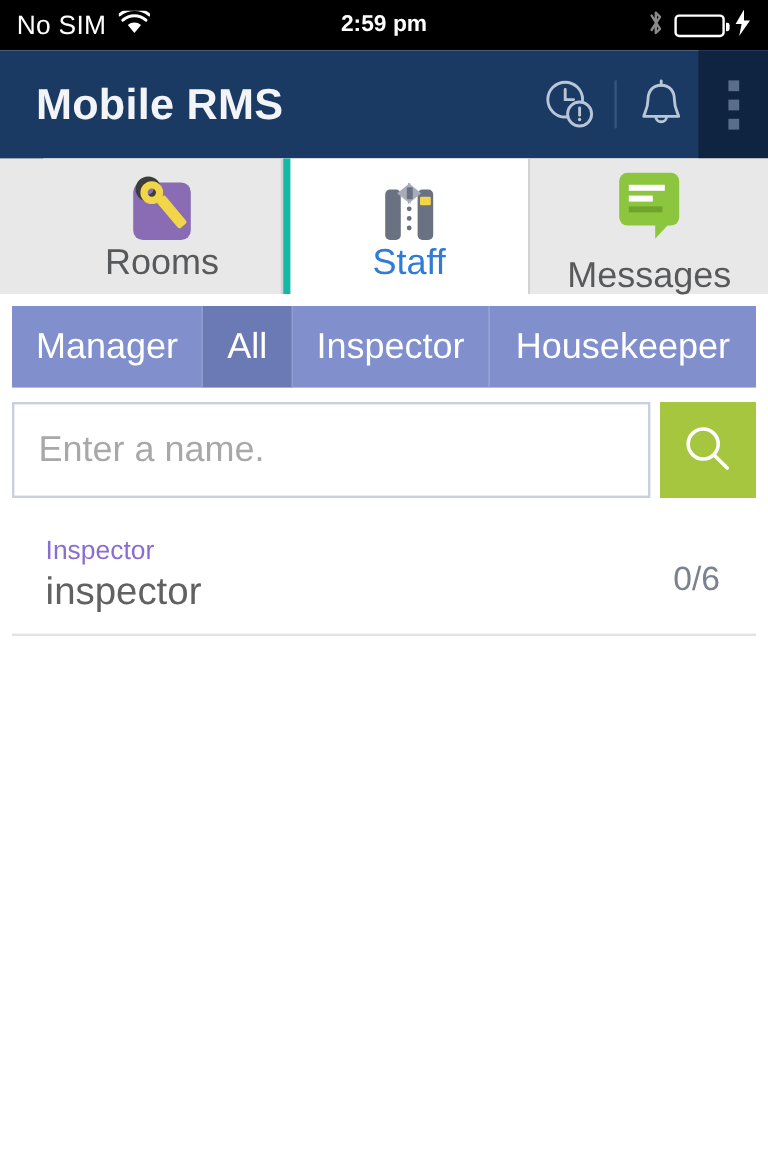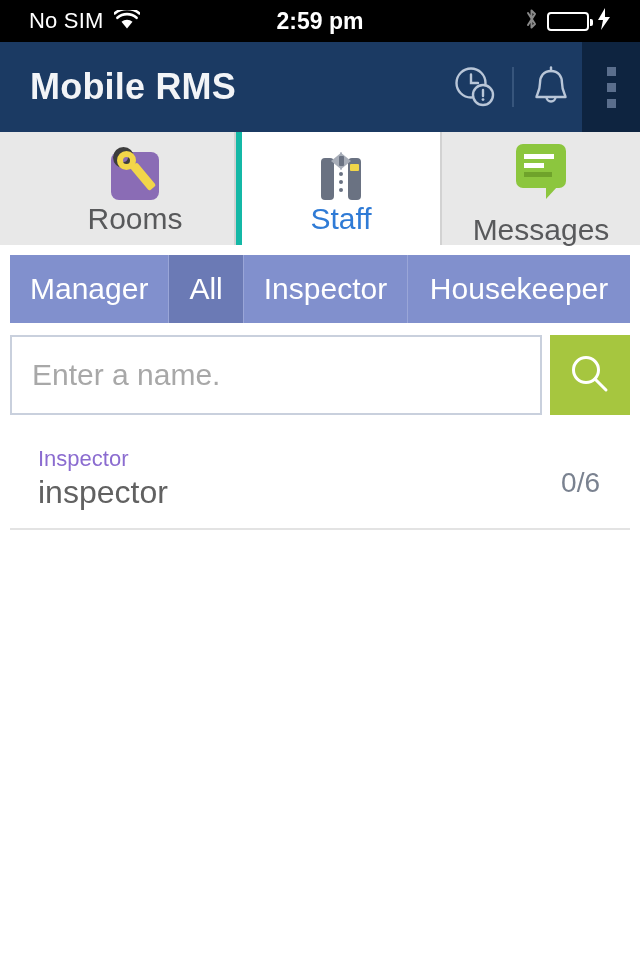--- a/index.html
+++ b/index.html
@@ -8,27 +8,27 @@
     font-family:"Liberation Sans", sans-serif;
     background:#ffffff;
     overflow:hidden;
     -webkit-font-smoothing:antialiased;
   }
 
   
   .statusbar{
     height:42px; background:#000000; color:#ffffff;
     display:flex; align-items:center; position:relative;
-    padding:0 29px;
+    padding:0 14px;
   }
   .sb-left{ display:flex; align-items:center; gap:10px; }
   .sb-carrier{ font-size:22px; letter-spacing:.2px; }
   .sb-center{
     position:absolute; left:0; right:0; text-align:center;
-    font-size:23px; font-weight:bold; pointer-events:none;
+    font-size:19px; font-weight:bold; pointer-events:none;
   }
   .sb-right{ margin-left:auto; display:flex; align-items:center; gap:8px; position:relative; z-index:2;}
   .batt{
     width:42px; height:19px; border:2px solid #ffffff; border-radius:4px;
     position:relative; padding:2px;
   }
   .batt:after{
     content:""; position:absolute; right:-6px; top:5px; width:3px; height:7px;
     background:#ffffff; border-radius:0 2px 2px 0;
   }

